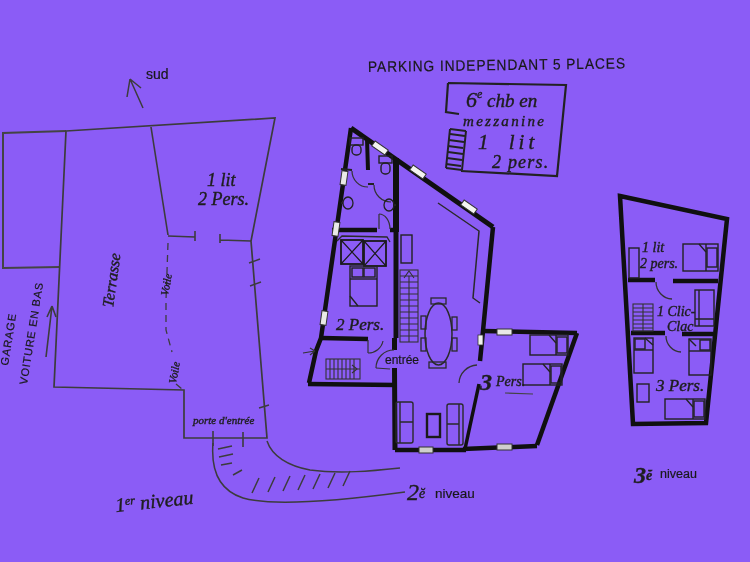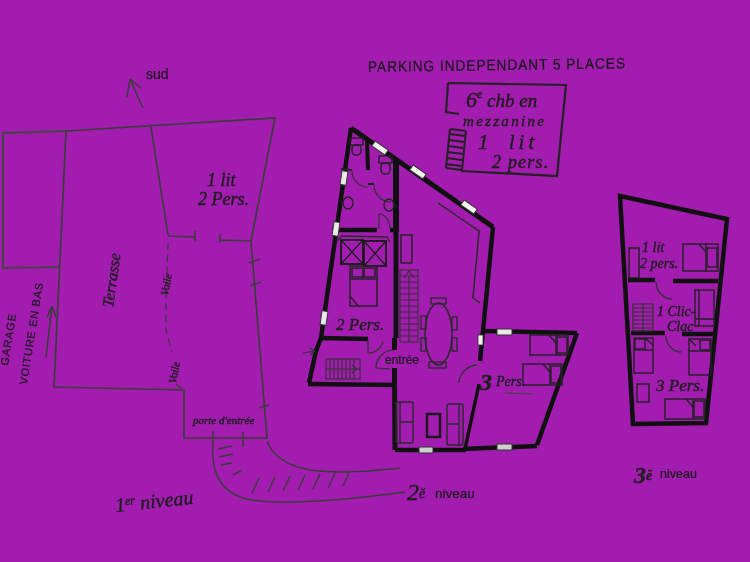--- a/index.html
+++ b/index.html
@@ -1,16 +1,16 @@
 <!DOCTYPE html>
 <html><head>
 <meta charset="utf-8">
 <style>
   html,body{margin:0;padding:0;background:#ffffff;}
-  #page{width:750px;height:562px;background:#a21caf;position:relative;font-family:"Liberation Sans",sans-serif;}
+  #page{width:750px;height:562px;background:#8b5cf6;position:relative;font-family:"Liberation Sans",sans-serif;}
   svg{display:block;}
   .hand{font-family:"Liberation Serif",serif;font-style:italic;fill:#1e1e1e;stroke:#1e1e1e;stroke-width:0.4px;}
   .typed{font-family:"Liberation Sans",sans-serif;fill:#191919;stroke:#191919;stroke-width:0.2px;}
 </style>
 </head>
 <body>
 <div id="page">
 <svg width="750" height="562" viewBox="0 0 750 562">
 
 <text class="typed" x="146" y="79" font-size="14">sud</text>

